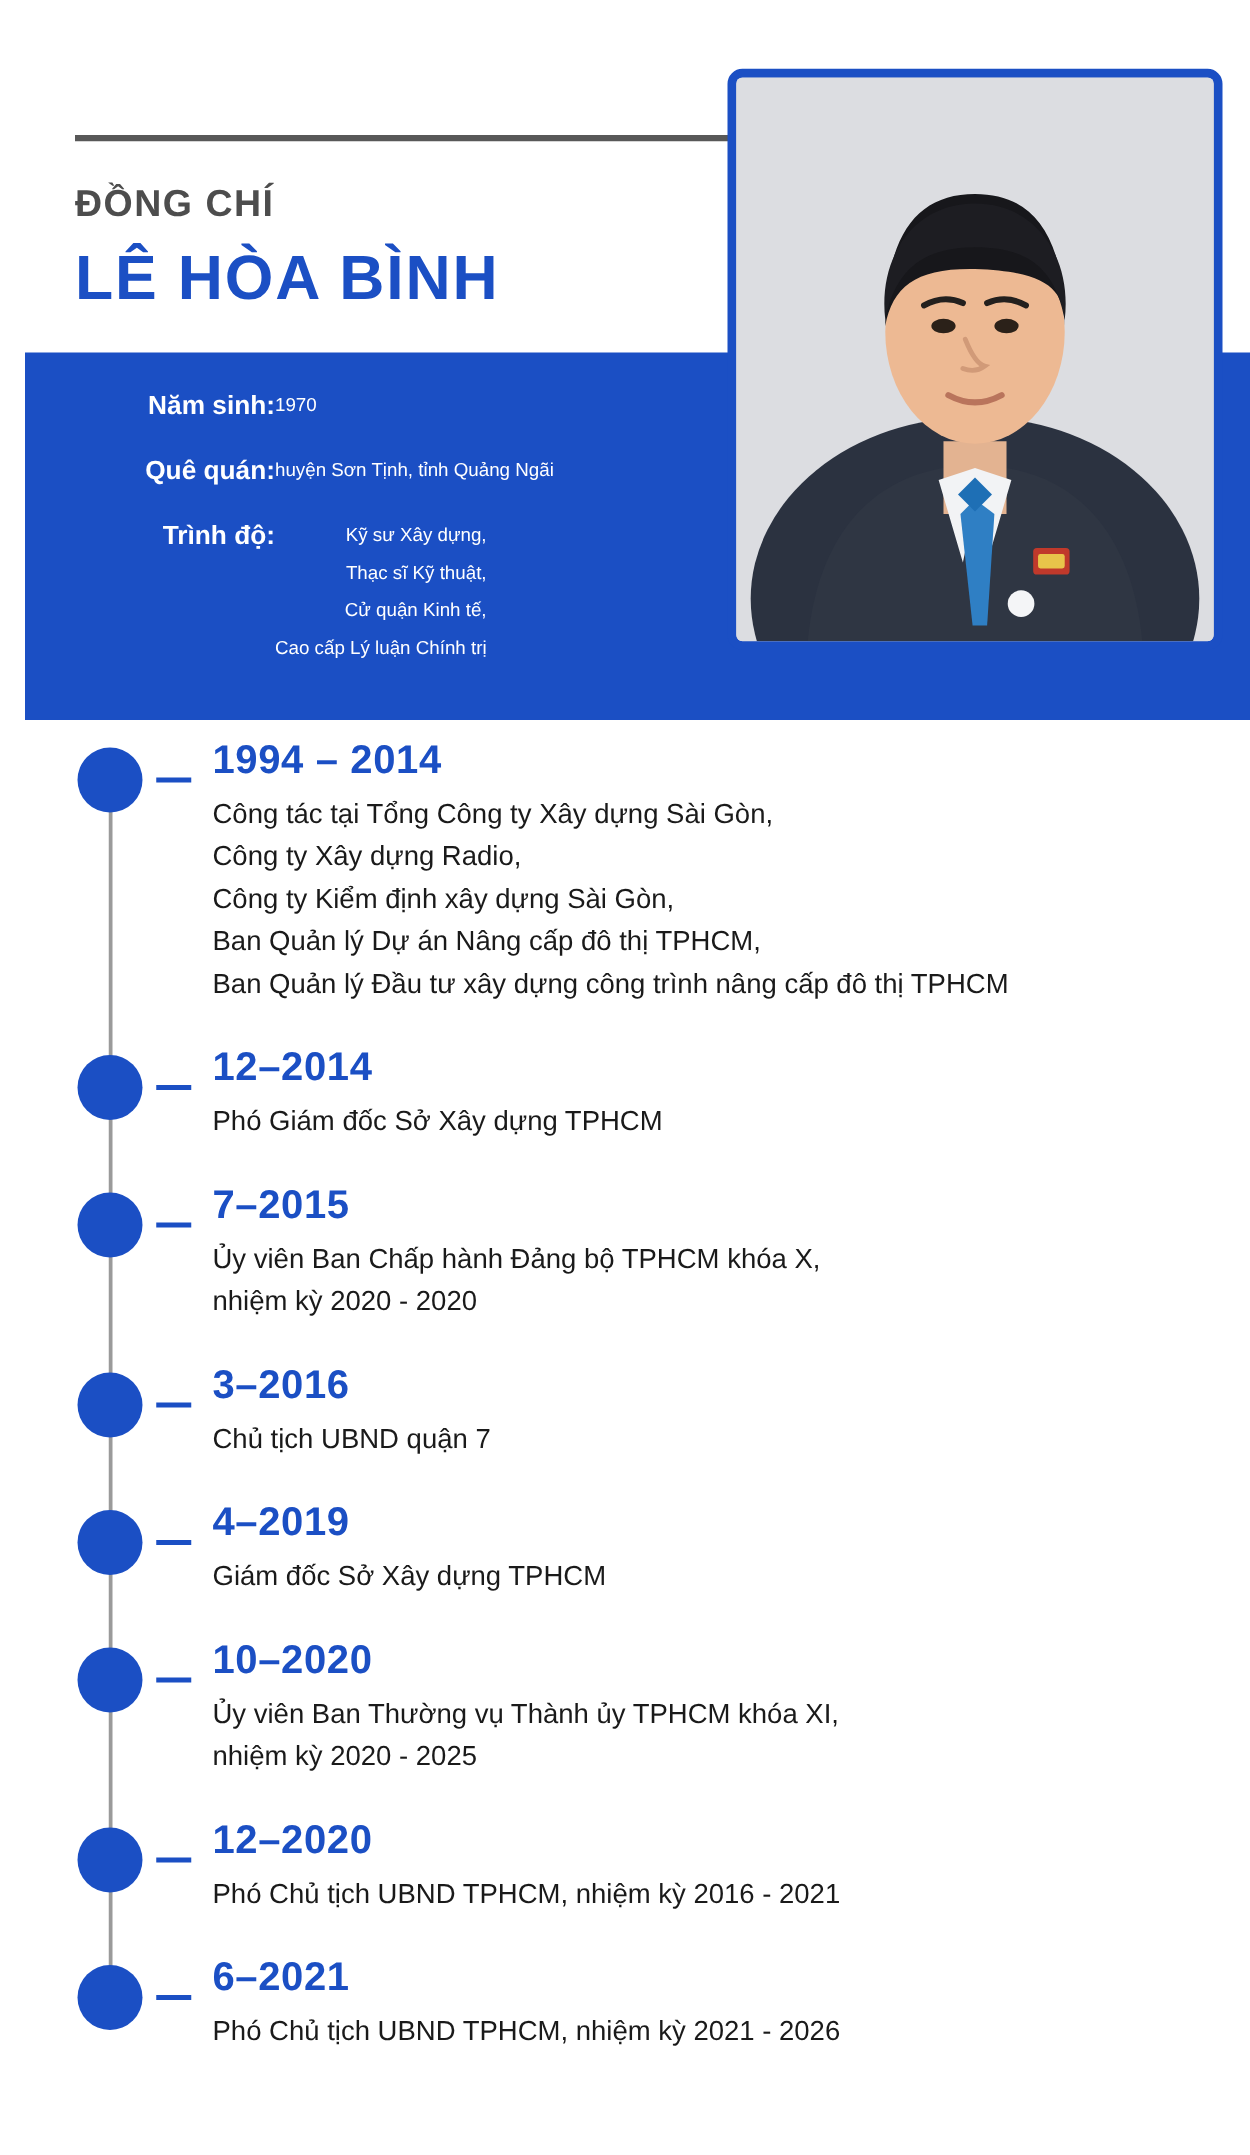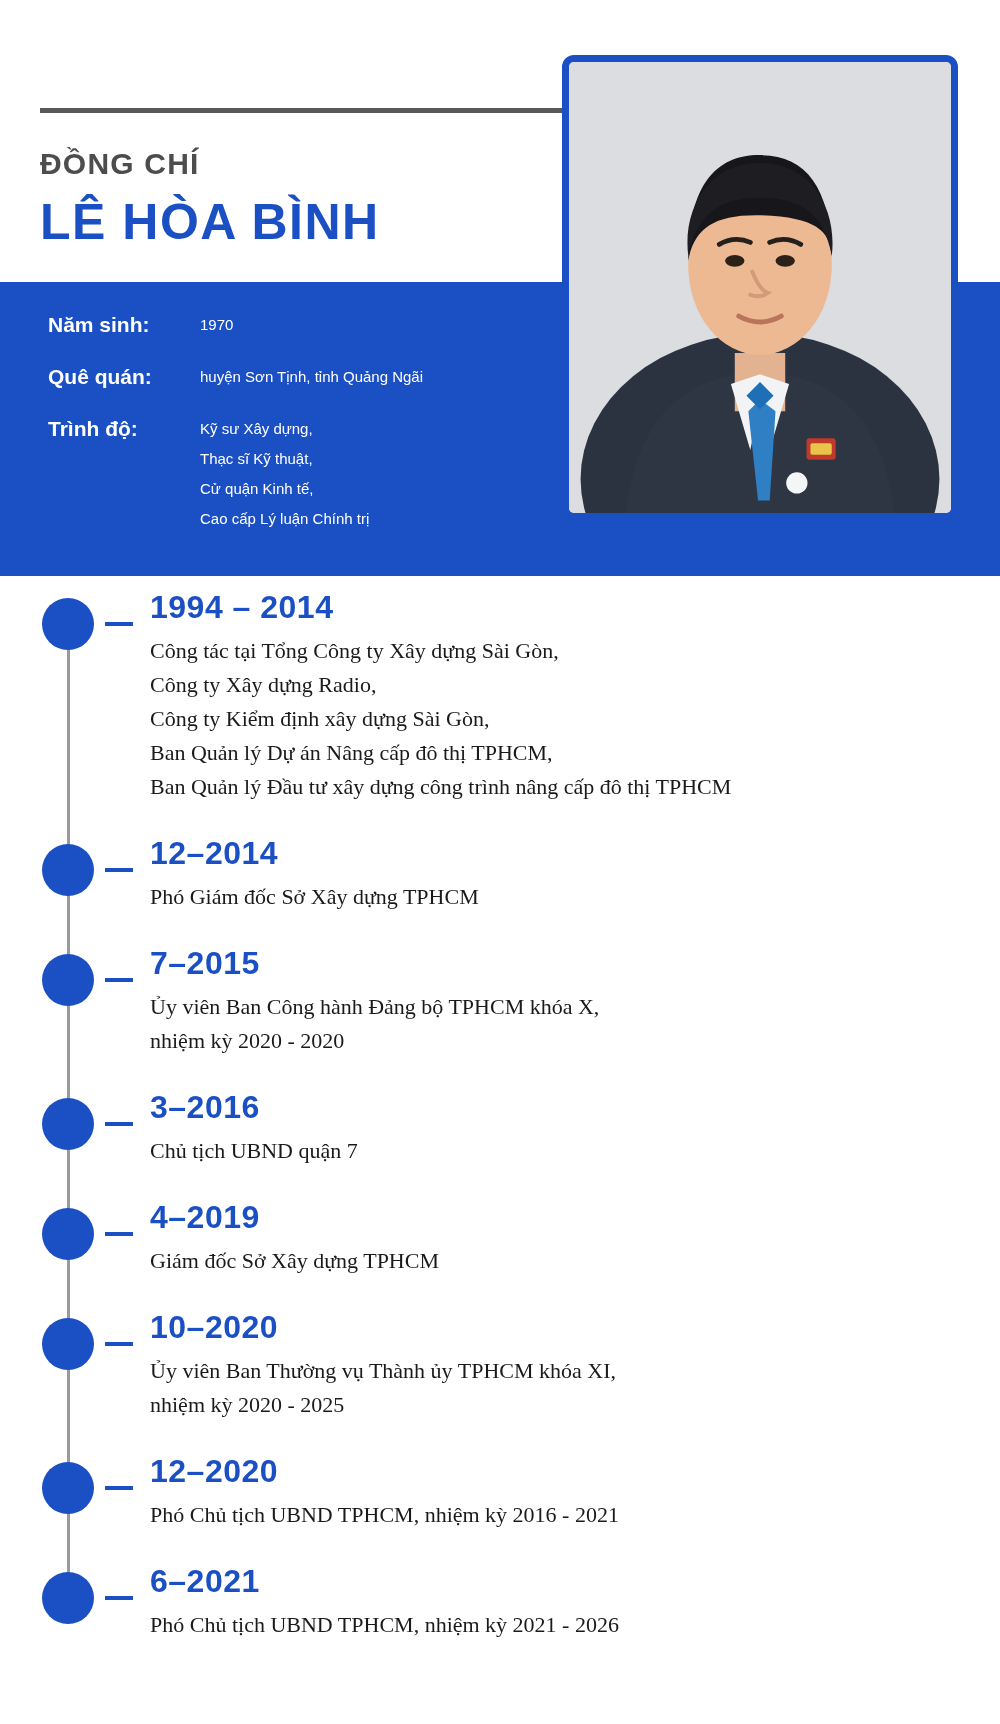--- a/index.html
+++ b/index.html
@@ -8,20 +8,21 @@
     height: 1724px;
     background: #ffffff;
     font-family: "Liberation Sans", sans-serif;
   }
   .page {
     position: relative;
     width: 1000px;
     height: 1724px;
     background: #ffffff;
     overflow: hidden;
+    padding-left: 20px;
   }
 
   
   .header {
     position: relative;
     width: 1000px;
     height: 580px;
   }
   .header-blue {
     position: absolute;
@@ -60,20 +61,21 @@
   .info {
     position: absolute;
     left: 48px;
     top: 310px;
     width: 520px;
     color: #ffffff;
   }
   .info-row {
     display: flex;
     margin-bottom: 22px;
+    text-align: right;
   }
   .info-label {
     width: 152px;
     flex: 0 0 152px;
     font-size: 21px;
     font-weight: bold;
     line-height: 30px;
   }
   .info-value {
     font-size: 15px;
@@ -136,21 +138,20 @@
     font-weight: bold;
     color: #1b4fc4;
     letter-spacing: 0.5px;
     line-height: 46px;
     margin-bottom: 4px;
   }
   .tl-desc {
     font-size: 22px;
     color: #1a1a1a;
     line-height: 34px;
-    font-family: Liberation Serif, serif;
   }
   .tl-desc div { white-space: nowrap; }
 </style>
 </head>
 <body>
 
 <div class="page">
 
   <div class="header">
     <div class="header-blue"></div>
@@ -230,21 +231,21 @@
         <div class="tl-year">12–2014</div>
         <div class="tl-desc">
           <div>Phó Giám đốc Sở Xây dựng TPHCM</div>
         </div>
       </div>
       <div class="tl-item">
         <div class="tl-dot"></div>
         <div class="tl-dash"></div>
         <div class="tl-year">7–2015</div>
         <div class="tl-desc">
-          <div>Ủy viên Ban Công hành Đảng bộ TPHCM khóa X,</div>
+          <div>Ủy viên Ban Chấp hành Đảng bộ TPHCM khóa X,</div>
           <div>nhiệm kỳ 2020 - 2020</div>
         </div>
       </div>
       <div class="tl-item">
         <div class="tl-dot"></div>
         <div class="tl-dash"></div>
         <div class="tl-year">3–2016</div>
         <div class="tl-desc">
           <div>Chủ tịch UBND quận 7</div>
         </div>

